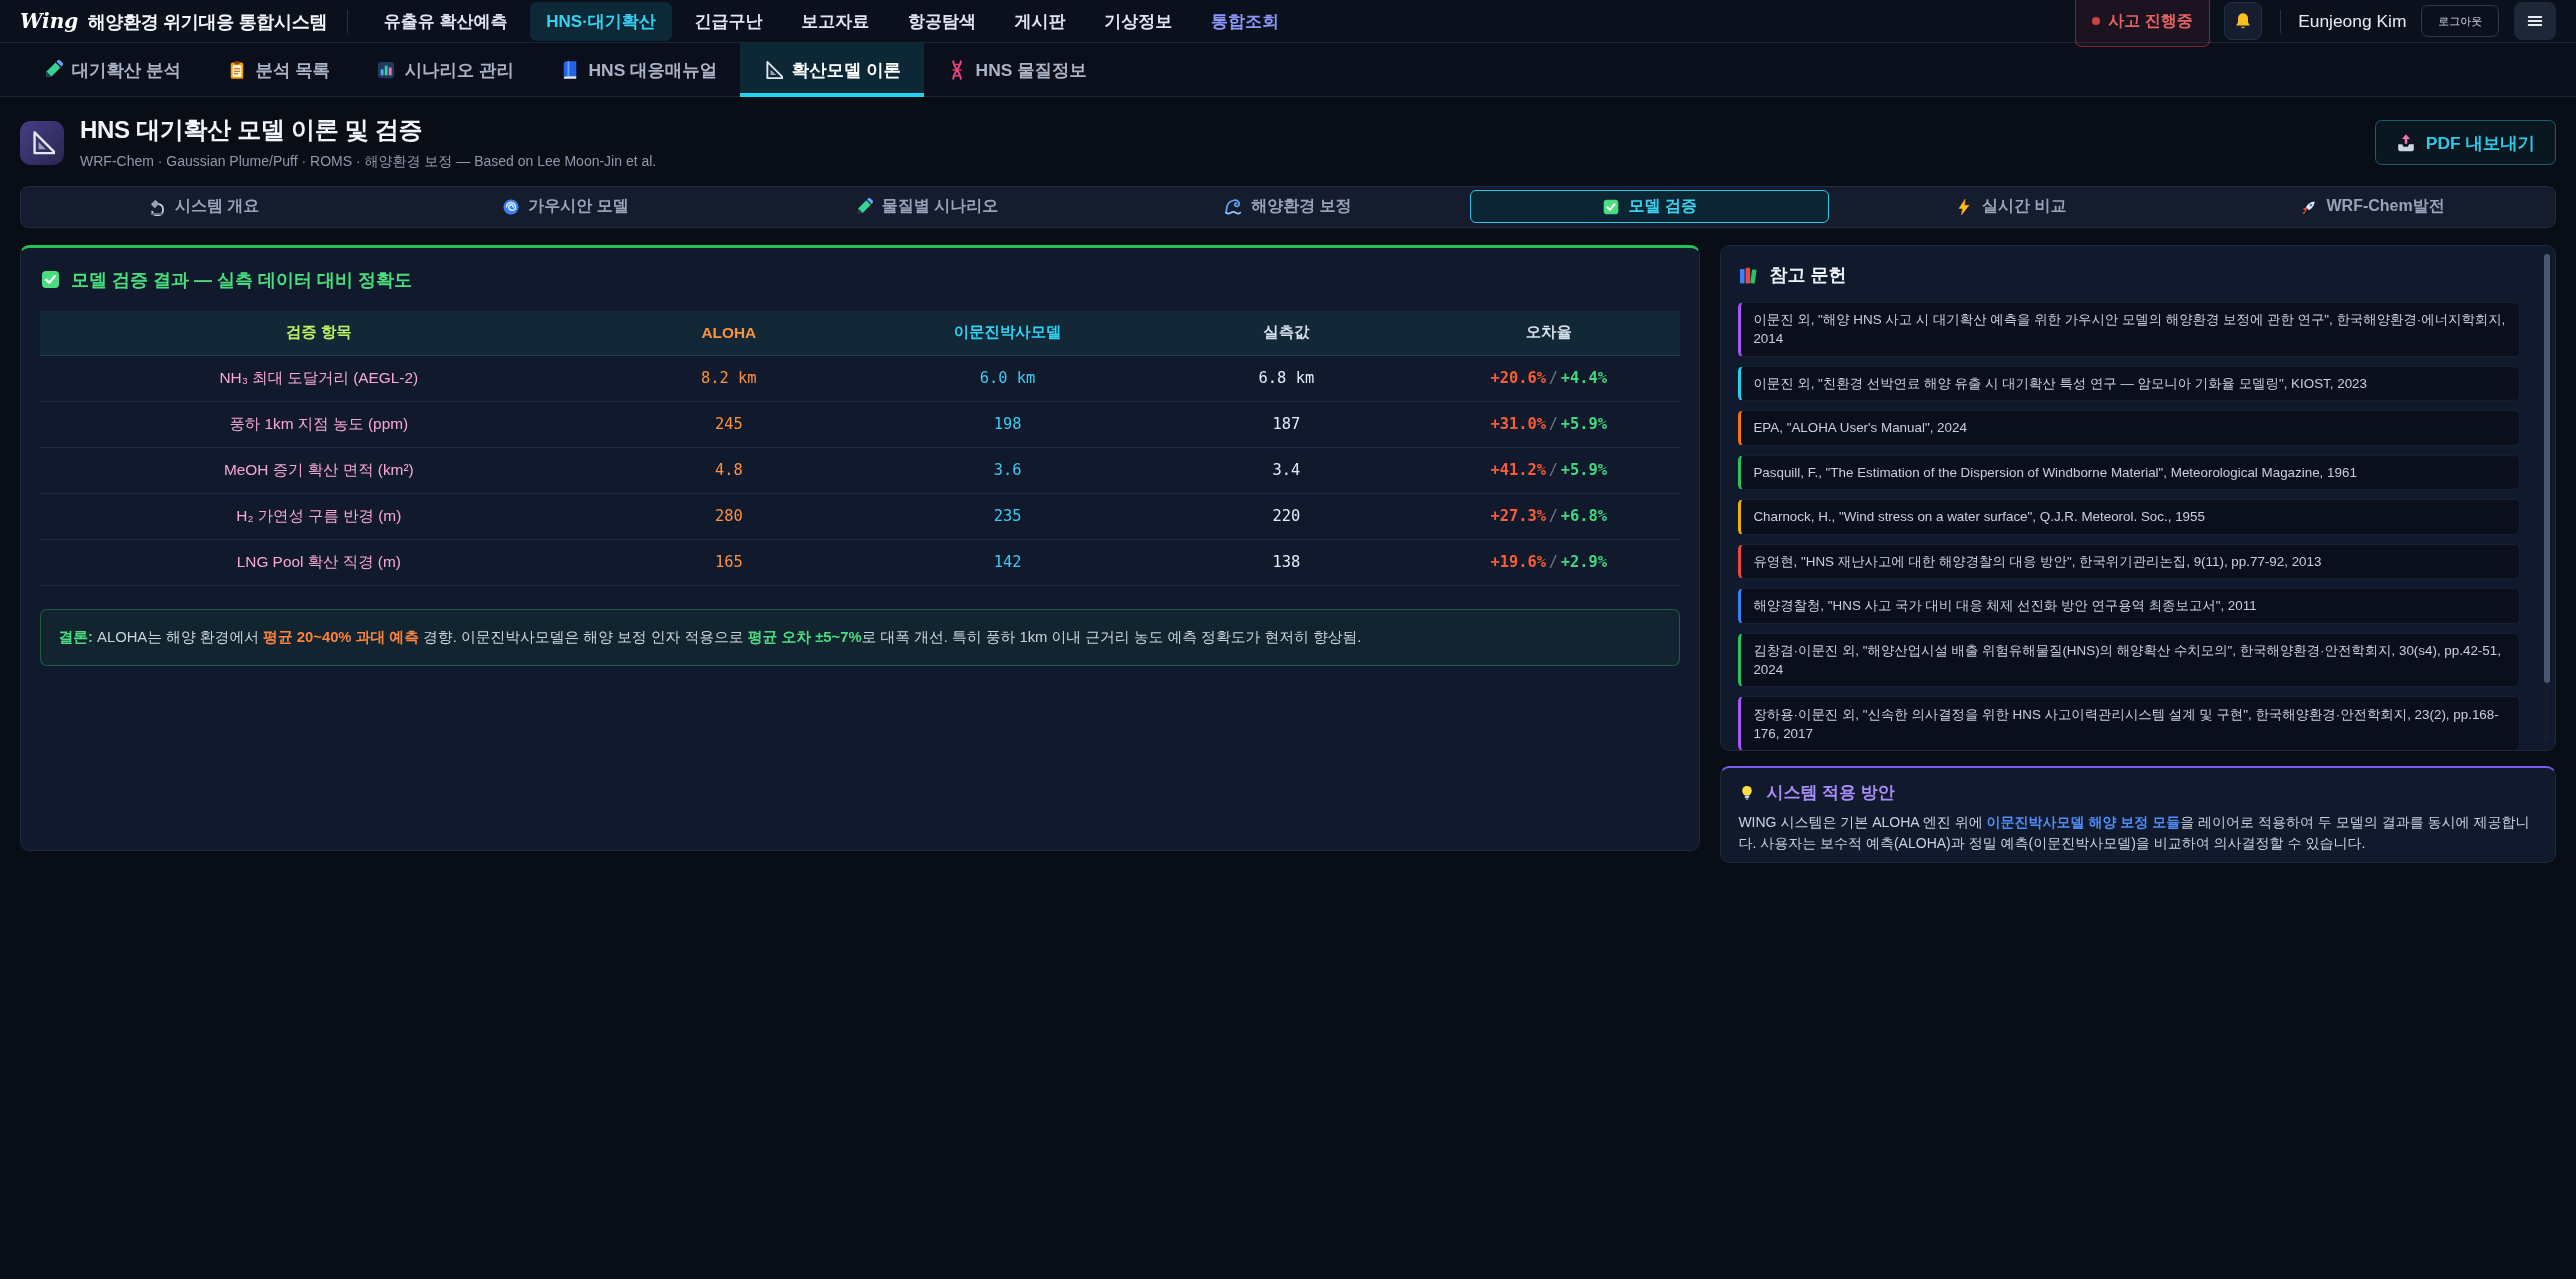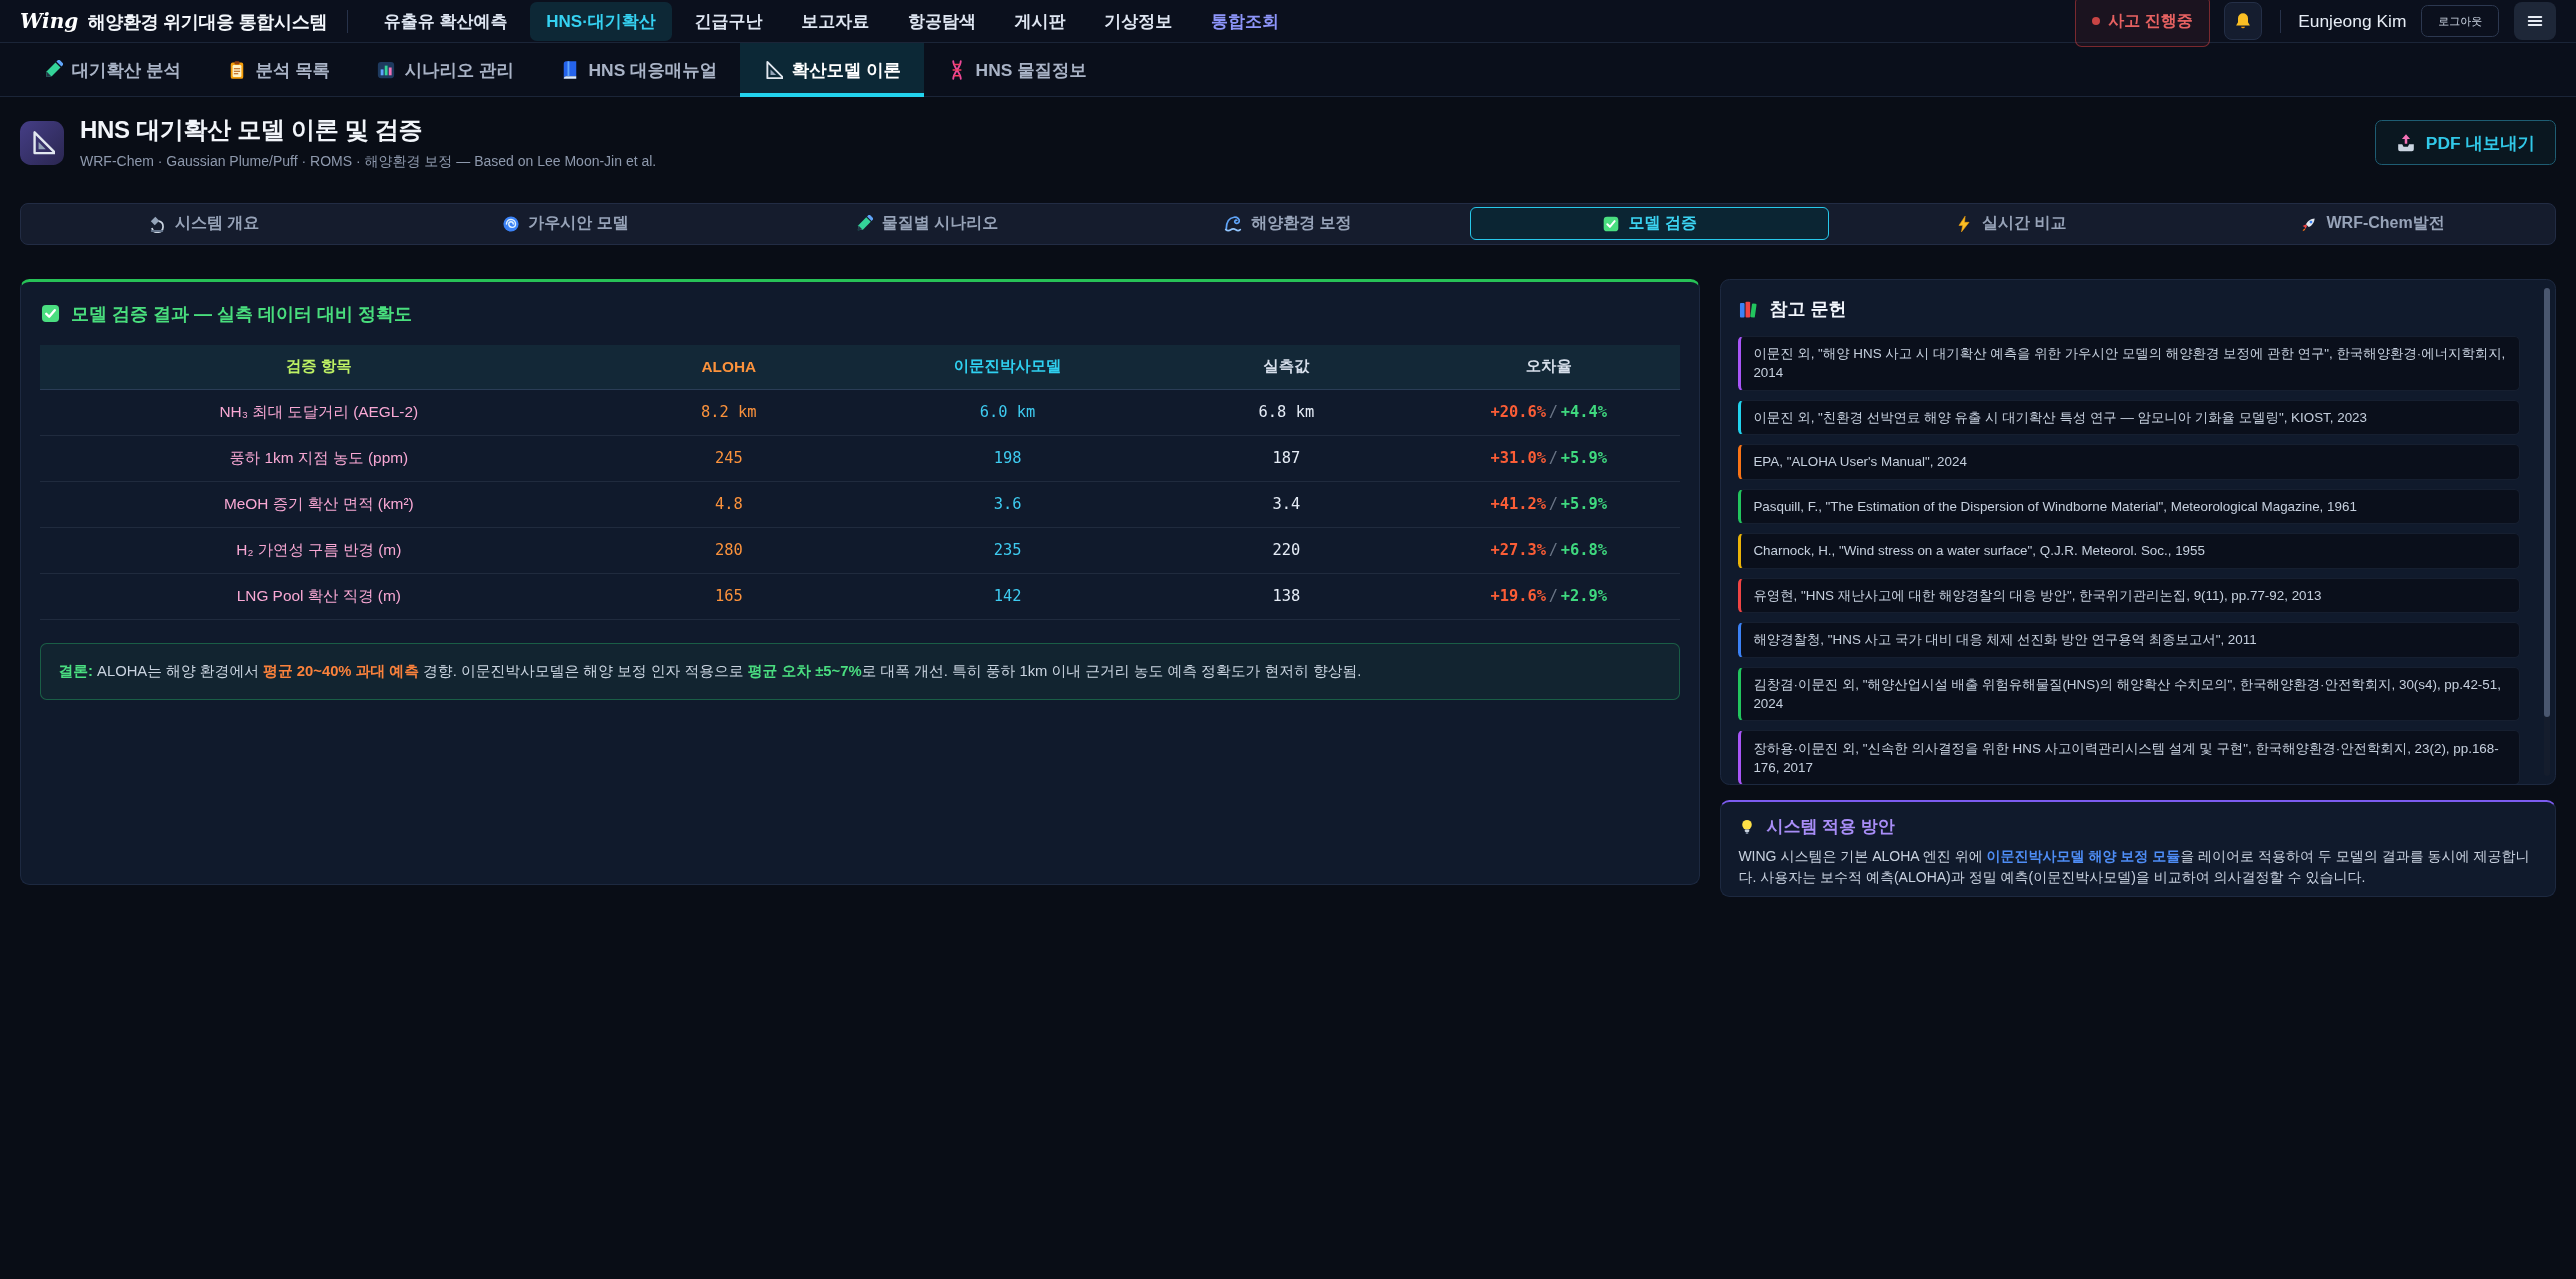--- a/index.html
+++ b/index.html
@@ -38,21 +38,21 @@
   
   .page-header{display:flex;align-items:center;padding:17.4px 20px 14.8px}
   .ph-icon{width:44px;height:44px;border-radius:10.7px;background:linear-gradient(135deg,#453e86,#2a2650);display:flex;align-items:center;justify-content:center;margin-right:16px}
   .ph-icon .icon{width:25.5px;height:25.5px}
   .ph-title{font-size:24px;font-weight:800;color:#f2f5fa;letter-spacing:-0.3px}
   .ph-sub{font-size:14px;color:#8e99ad;margin-top:6.7px}
   .pdf-btn{margin-left:auto;display:flex;align-items:center;gap:9.4px;padding:9.4px 20px;border:1.3px solid #1e5d73;border-radius:6.7px;color:#31c8e8;font-size:17.4px;font-weight:700;background:rgba(34,211,238,.05);cursor:pointer}
   .pdf-btn .icon{width:20px;height:20px}
 
   
-  .section-tabs{margin:17px 20px;height:42px;background:#151c2d;border:0.7px solid #222c44;border-radius:8px;display:flex;padding:3.4px;gap:2.7px}
+  .section-tabs{margin:0 20px;height:42px;background:#151c2d;border:0.7px solid #222c44;border-radius:8px;display:flex;padding:3.4px;gap:2.7px}
   .section-tab{flex:1;display:flex;align-items:center;justify-content:center;gap:8.7px;font-size:16px;font-weight:600;color:#97a3b8;border-radius:6px;border:1.3px solid transparent;white-space:nowrap;cursor:pointer}
   .section-tab .icon{width:18px;height:18px}
   .section-tab.active{border-color:#27c8ea;color:#3bd3f2;background:#0b2533}
 
   
   .main{display:flex;gap:20px;padding:17px 20px 0;align-items:flex-start}
   .card{background:#101a2c;border:0.7px solid #1d2940;border-radius:9.4px}
 
   .validation-card{flex:0 0 1680px;height:606px;border-top:3.4px solid #27c157;padding:20px 19px}
   .card-title{display:flex;align-items:center;gap:10px;font-size:18px;font-weight:800}

